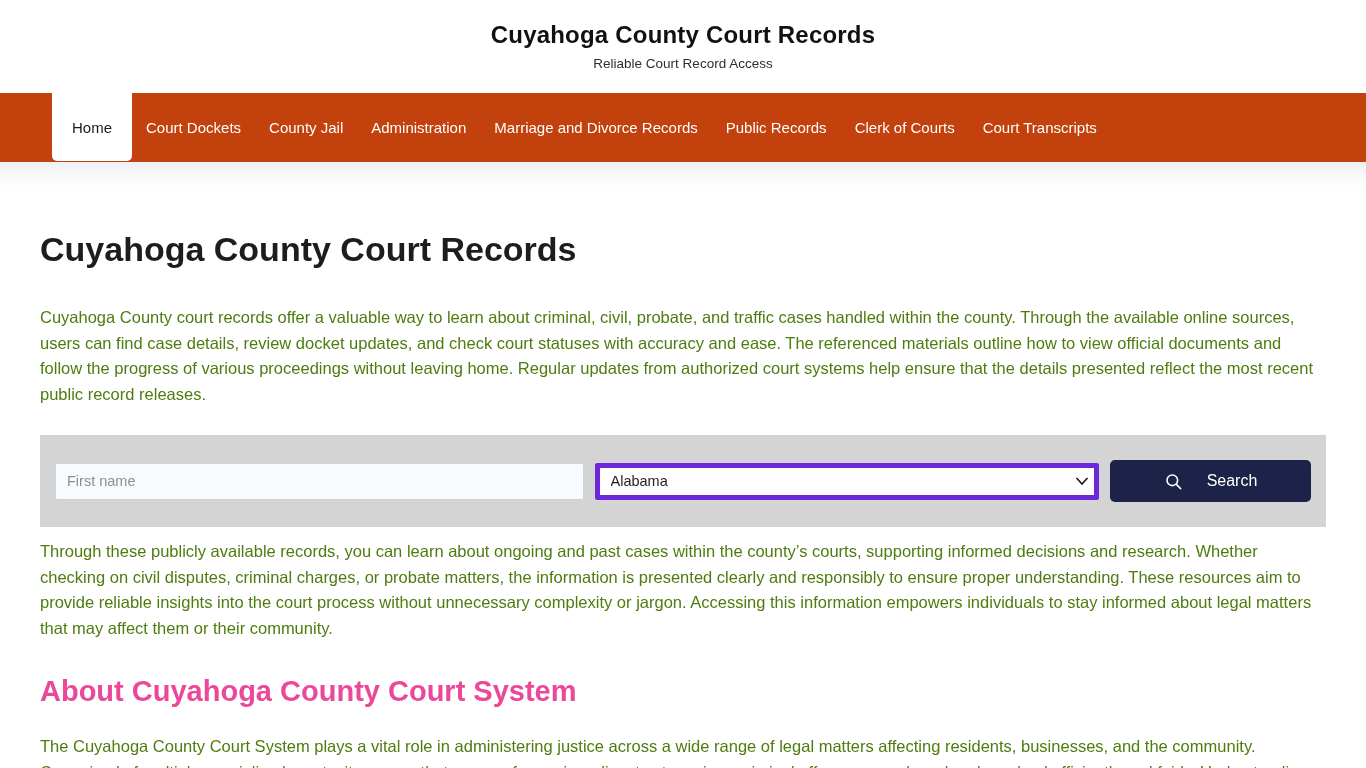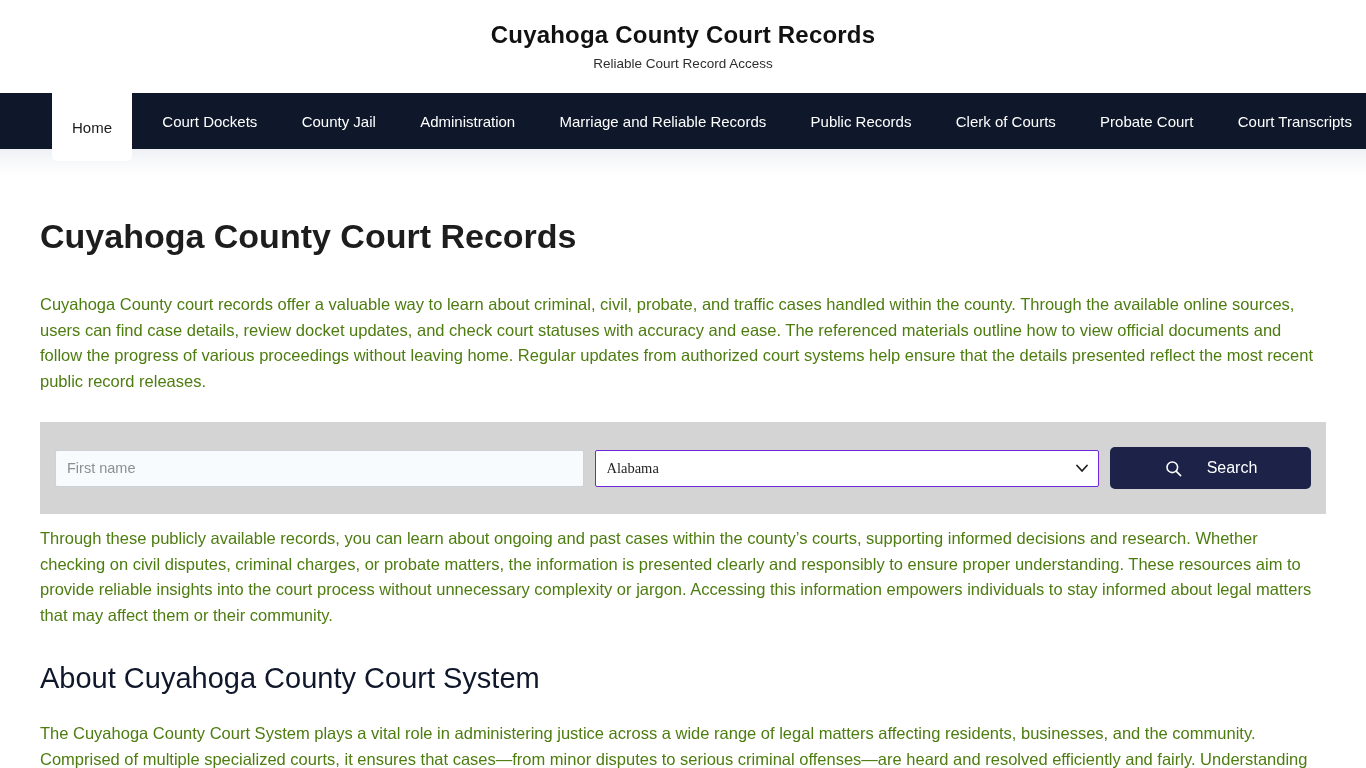--- a/index.html
+++ b/index.html
@@ -24,28 +24,27 @@
     letter-spacing: 0.2px;
   }
   .tagline {
     margin-top: 7px;
     font-size: 13.5px;
     color: #2e2e2e;
   }
 
   
   .main-nav {
-    height: 56px;
-    background: #0f172a;
+    height: 69px;
+    background: #c2410c;
     display: flex;
     align-items: stretch;
     padding-left: 52px;
     position: relative;
     z-index: 5;
-    justify-content: space-between;
   }
   .nav-item {
     display: flex;
     align-items: center;
     padding: 0 14px;
     color: #ffffff;
     font-size: 15px;
     text-decoration: none;
     white-space: nowrap;
     cursor: pointer;
@@ -101,24 +100,24 @@
   .text-input::placeholder { color: #8a9096; }
   .select-wrap {
     flex: 1 1 0;
     position: relative;
     height: 37px;
   }
   .state-select {
     width: 100%;
     height: 37px;
     background: #ffffff;
-    border: 1px solid #6d28d9;
+    border: 5px solid #6d28d9;
     border-radius: 2px;
     padding: 0 30px 0 11px;
-    font-family: Liberation Serif, serif;
+    font-family: Liberation Sans, sans-serif;
     font-size: 14.5px;
     color: #1f1f1f;
     appearance: none;
     -webkit-appearance: none;
     outline: none;
     cursor: pointer;
   }
   .select-chevron {
     position: absolute;
     right: 10px;
@@ -137,41 +136,40 @@
     display: flex;
     align-items: center;
     justify-content: center;
     gap: 24px;
     cursor: pointer;
   }
 
   .section-heading {
     margin: 34px 0 26px;
     font-size: 29px;
-    font-weight: normal;
-    color: #0f172a;
+    font-weight: bold;
+    color: #ec4899;
   }
 </style>
 </head>
 <body>
 
 <header class="site-header">
   <div class="site-title">Cuyahoga County Court Records</div>
   <div class="tagline">Reliable Court Record Access</div>
 </header>
 
 <nav class="main-nav">
   <a class="nav-item active">Home</a>
   <a class="nav-item">Court Dockets</a>
   <a class="nav-item">County Jail</a>
   <a class="nav-item">Administration</a>
-  <a class="nav-item">Marriage and Reliable Records</a>
+  <a class="nav-item">Marriage and Divorce Records</a>
   <a class="nav-item">Public Records</a>
   <a class="nav-item">Clerk of Courts</a>
-  <a class="nav-item">Probate Court</a>
   <a class="nav-item">Court Transcripts</a>
 </nav>
 <div class="nav-fade"></div>
 
 <main class="container">
   <h1 class="page-title">Cuyahoga County Court Records</h1>
 
   <p class="body-text">Cuyahoga County court records offer a valuable way to learn about criminal, civil, probate, and traffic cases handled within the county. Through the available online sources, users can find case details, review docket updates, and check court statuses with accuracy and ease. The referenced materials outline how to view official documents and follow the progress of various proceedings without leaving home. Regular updates from authorized court systems help ensure that the details presented reflect the most recent public record releases.</p>
 
   <div class="search-panel">

